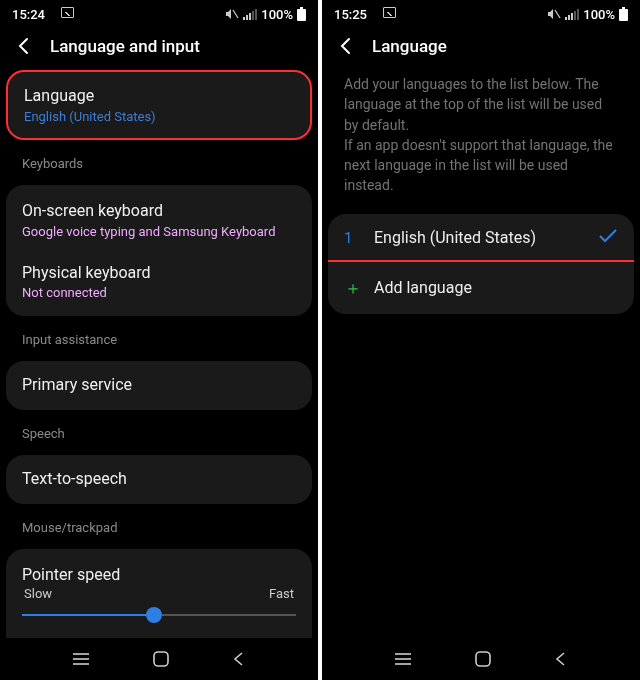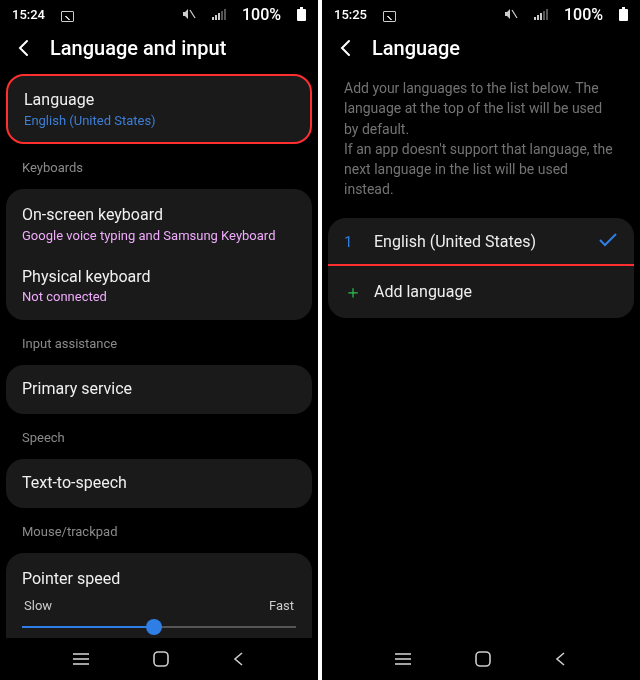--- a/index.html
+++ b/index.html
@@ -24,31 +24,31 @@
   .status-bar {
     height: 28px;
     display: flex;
     align-items: center;
     justify-content: space-between;
     padding: 0 12px;
     font-size: 13px;
     font-weight: 500;
     color: #fff;
   }
-  .status-left { display:flex; align-items:flex-end; gap:16px;}
-  .status-right { display: flex; align-items: center; gap: 16px; font-size:16px;}
+  .status-left { display:flex; align-items:flex-start; gap:16px;}
+  .status-right { display: flex; align-items: center; gap: 4px; font-size:13px;}
   .status-right svg { display:block;}
   .header {
     display: flex;
     align-items: center;
     gap: 16px;
     padding: 8px 14px 14px;
   }
   .back-icon { width: 20px; height: 20px; display:flex;align-items:center;justify-content:center;}
-  .header-title { font-size: 20px; font-weight: 500; color: #fff; }
+  .header-title { font-size: 17px; font-weight: 500; color: #fff; }
   .content { flex: 1; overflow-y: auto; padding: 0 6px; }
   .card {
     background: #1a1a1a;
     border-radius: 18px;
     padding: 14px 16px;
     margin-bottom: 6px;
   }
   .card.stack .row { padding: 12px 0; }
   .card.stack .row:first-child{padding-top:2px;}
   .card.stack .row:last-child{padding-bottom:2px;}
@@ -56,21 +56,21 @@
   .row-sub { font-size: 13px; color: #3d7ed6; margin-top: 2px;}
   .row-sub.gray { color: #f0abfc; }
   .section-label {
     font-size: 13px;
     color: #8a8a8a;
     padding: 10px 16px 14px;
   }
   .highlight {
     border: 2px solid #ff2f2f;
   }
-  .slider-wrap { margin-top:8px;}
+  .slider-wrap { }
   .slider-labels { display:flex; justify-content:space-between; font-size:13px; color:#ccc; padding:0 2px 4px;}
   .slider-track {
     position:relative; height:20px; display:flex; align-items:center;
   }
   .track-bg {
     position:absolute; height:2px; background:#555; left:0; right:0; top:50%; transform:translateY(-50%);
   }
   .track-fill {
     position:absolute; height:2px; background:#2f7ee6; left:0; top:50%; transform:translateY(-50%);
   }

